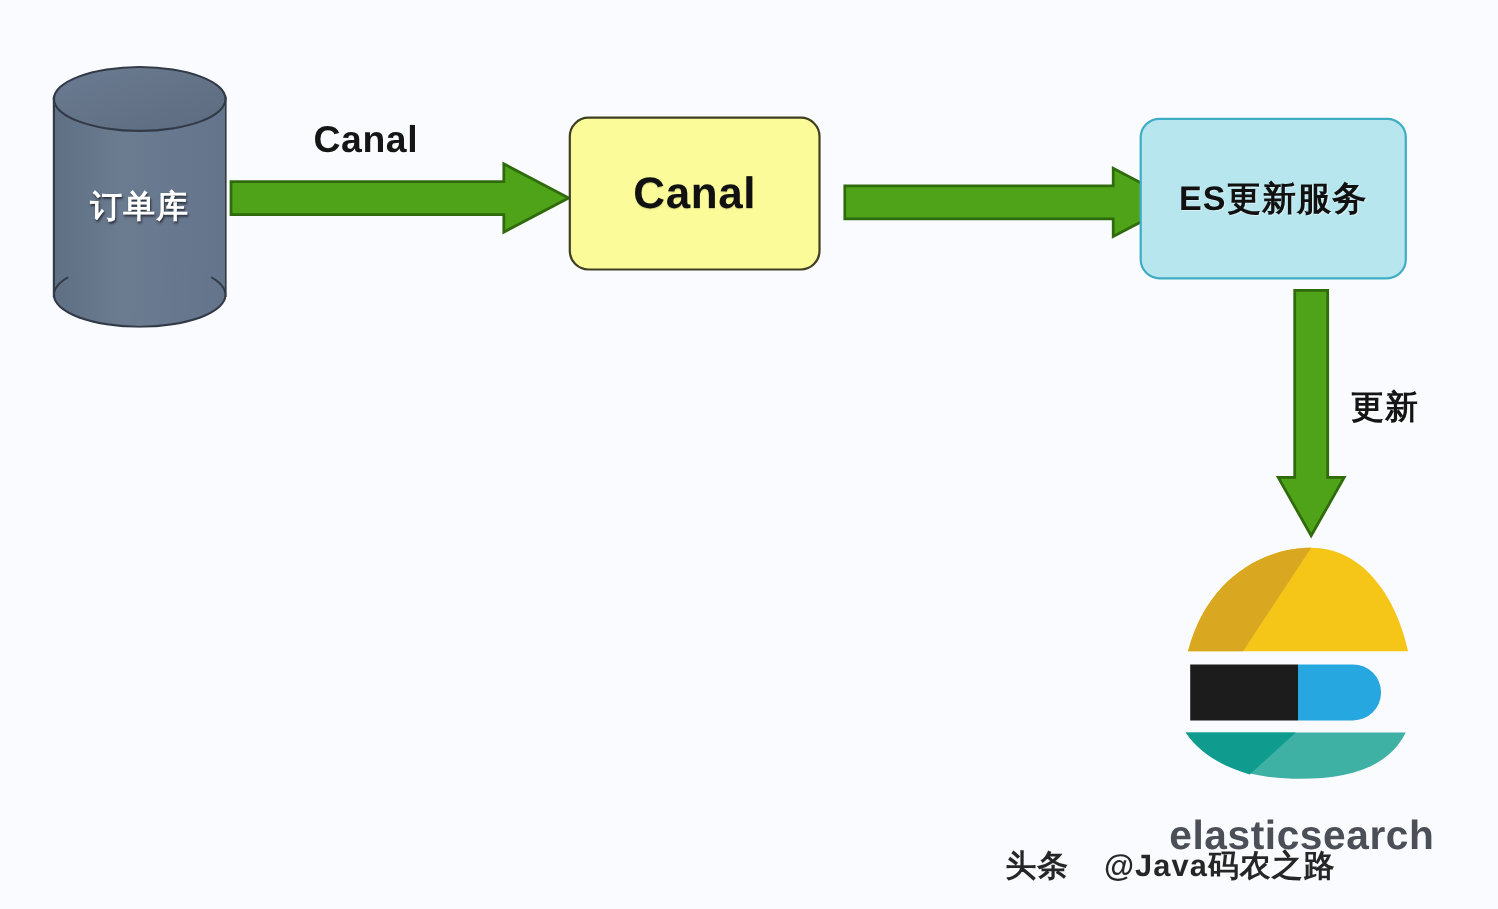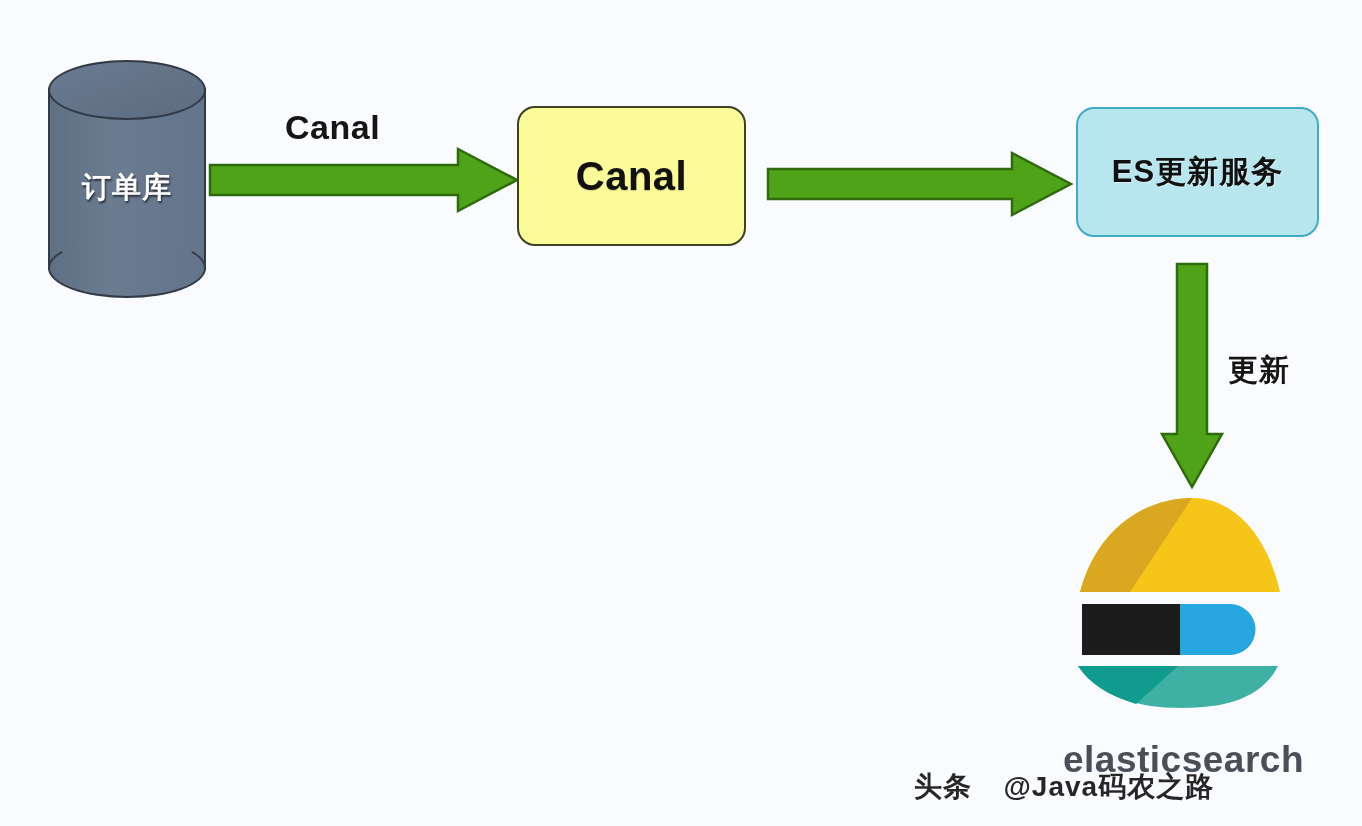--- a/index.html
+++ b/index.html
@@ -88,24 +88,24 @@
     top: 106px;
     width: 229px;
     height: 140px;
     background: #fbfb99;
     border: 2px solid #3f3f22;
     font-size: 40px;
     letter-spacing: 0.5px;
     text-shadow: 0 1px 1px rgba(120,120,70,0.35);
   }
   .box-es {
-    left: 1076px;
+    left: 1036px;
     top: 107px;
     width: 243px;
-    height: 130px;
+    height: 147px;
     background: #b7e6ee;
     border: 2px solid #3eadc4;
     font-size: 31px;
     letter-spacing: 1px;
     text-shadow: 1px 1px 0 rgba(255,255,255,0.45);
   }
 
   
   .arrow-h {
     position: absolute;

